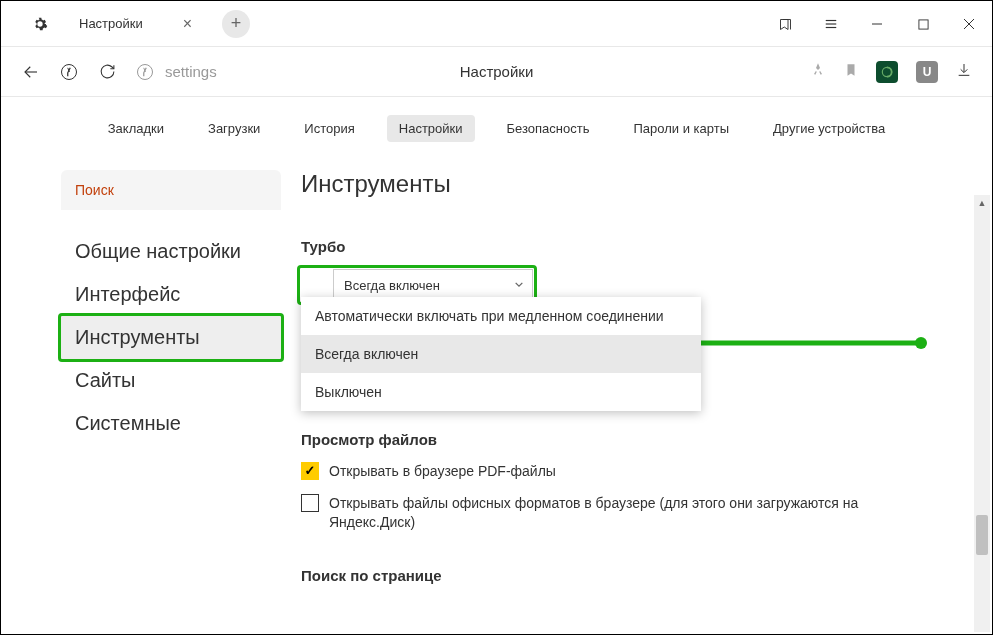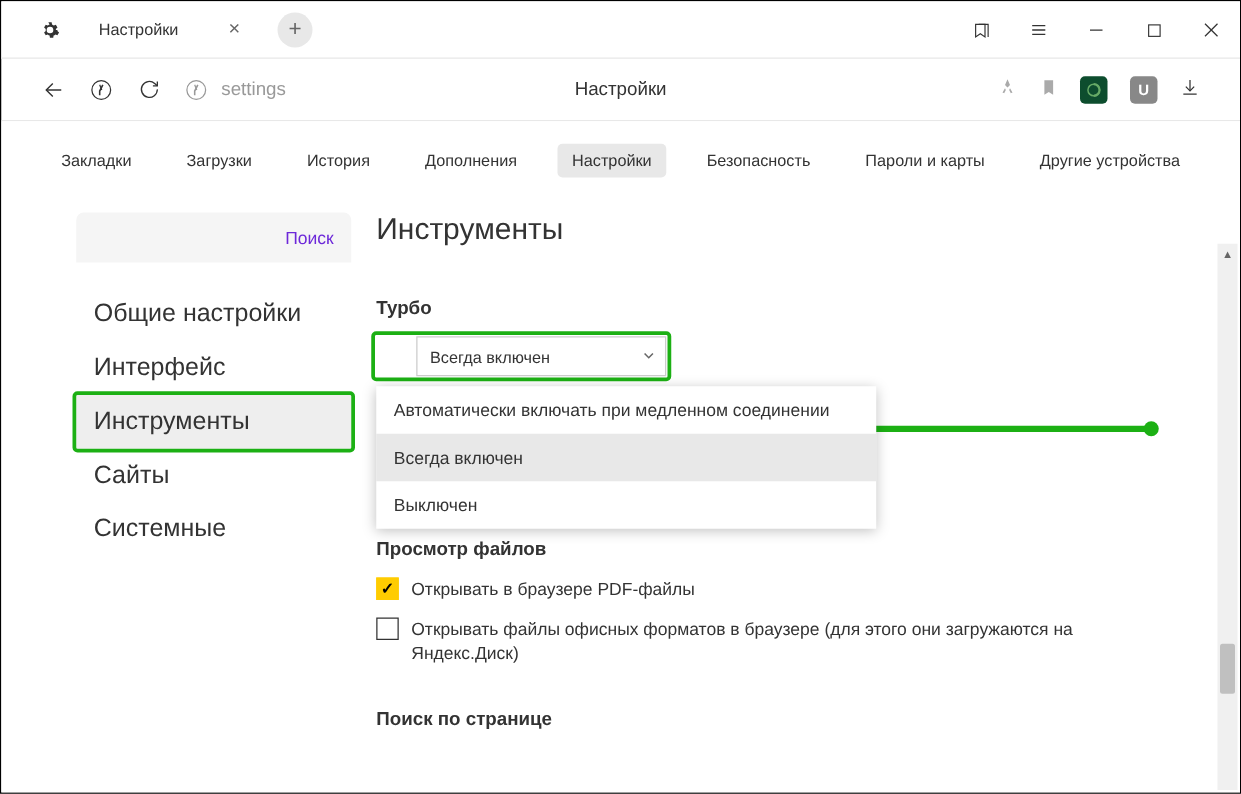--- a/index.html
+++ b/index.html
@@ -7,57 +7,57 @@
     
     .titlebar { height: 46px; background: #fff; display: flex; align-items: center; position: relative; border-bottom: 1px solid #e8e8e8; }
     .tab-area { display: flex; align-items: center; height: 100%; }
     .gear-icon { width: 18px; height: 18px; margin-left: 30px; margin-right: 20px; display: flex; align-items: center; justify-content: center; }
     .browser-tab { display: flex; align-items: center; height: 38px; padding: 0 10px; font-size: 13px; }
     .tab-close { margin-left: 40px; font-size: 16px; color: #666; cursor: pointer; }
     .new-tab { width: 28px; height: 28px; border-radius: 50%; background: #e8e8e8; display: flex; align-items: center; justify-content: center; font-size: 18px; color: #666; margin-left: 20px; cursor: pointer; }
     .window-controls { position: absolute; right: 0; top: 0; display: flex; height: 46px; align-items: center; }
     .win-btn { width: 46px; height: 46px; display: flex; align-items: center; justify-content: center; color: #444; cursor: pointer; }
     
-    .toolbar { height: 50px; display: flex; align-items: center; padding: 0 32px; gap: 18px; border-bottom: 1px solid #e8e8e8; }
+    .toolbar { height: 50px; display: flex; align-items: center; padding: 0 20px; gap: 18px; border-bottom: 1px solid #e8e8e8; }
     .nav-btn { width: 20px; height: 20px; display: flex; align-items: center; justify-content: center; cursor: pointer; color: #333; }
     .url-box { display: flex; align-items: center; gap: 10px; flex: 0 0 auto; }
     .url-text { color: #999; font-size: 15px; }
     .page-title-center { position: absolute; left: 50%; transform: translateX(-50%); font-size: 15px; color: #333; }
     .toolbar-right { margin-left: auto; display: flex; align-items: center; gap: 18px; }
     .ext-badge { width: 22px; height: 22px; border-radius: 4px; display: flex; align-items: center; justify-content: center; font-size: 12px; font-weight: bold; }
     .ext-green { background: #0d4d2e; color: #8c7; }
     .ext-gray { background: #888; color: #fff; }
     
     .content-area { display: flex; position: relative; height: calc(100% - 96px); }
     .main-scroll { flex: 1; overflow-y: auto; background: #fff; }
     
     .top-tabs { display: flex; justify-content: center; gap: 20px; padding: 18px 0 28px; font-size: 13px; }
     .top-tab { padding: 6px 12px; color: #333; cursor: pointer; border-radius: 4px; }
     .top-tab.active { background: #e8e8e8; }
     
     .settings-body { display: flex; gap: 20px; padding: 0 60px 0 60px; }
     .sidebar { width: 220px; flex-shrink: 0; }
-    .search-box { background: #f5f5f5; padding: 12px 14px; border-radius: 6px 6px 0 0; color: #6d28d9; font-size: 14px; margin-bottom: 20px; text-align: right; }
+    .search-box { background: #f5f5f5; padding: 12px 14px; border-radius: 6px 6px 0 0; color: #c2410c; font-size: 14px; margin-bottom: 20px; }
     .side-items { display: flex; flex-direction: column; }
     .side-item { padding: 10px 14px; color: #333; cursor: pointer; font-size: 20px; }
     .side-item.active { background: #eee; position: relative; }
     .highlight-green { position: absolute; border: 3px solid #1cb014; border-radius: 4px; pointer-events: none; }
     .side-highlight { left: -3px; top: -3px; right: -3px; bottom: -3px; }
     
     .main-panel { flex: 1; }
     .section-title { font-size: 24px; color: #333; margin-bottom: 40px; font-weight: normal; }
     .subsection { margin-bottom: 34px; }
     .subsection-title { font-size: 15px; font-weight: bold; margin-bottom: 14px; color: #333; }
     
     .dropdown-wrap { position: relative; display: inline-block; padding-left: 32px; }
     .dropdown-select { width: 200px; height: 32px; border: 1px solid #ccc; background: #fff; padding: 0 26px 0 10px; font-size: 13px; position: relative; display: flex; align-items: center; cursor: pointer; }
     .dropdown-highlight { left: -4px; top: -4px; right: -4px; bottom: -4px; }
     .chevron { position: absolute; right: 8px; top: 50%; transform: translateY(-50%); }
     
-    .dropdown-menu { position: absolute; top: 40px; left: 0; width: 400px; background: #fff; box-shadow: 0 2px 10px rgba(0,0,0,0.25); z-index: 10; }
+    .dropdown-menu { position: absolute; top: 28px; left: 0; width: 400px; background: #fff; box-shadow: 0 2px 10px rgba(0,0,0,0.25); z-index: 10; }
     .dropdown-item { padding: 11px 14px; font-size: 14px; cursor: pointer; color: #333; }
     .dropdown-item.selected { background: #e8e8e8; }
     
     .arrow-annotation { position: absolute; pointer-events: none; }
     
     .checkbox-row { display: flex; align-items: flex-start; gap: 10px; margin-bottom: 12px; font-size: 14px; line-height: 1.4; }
     .checkbox { width: 18px; height: 18px; border: 1.5px solid #333; flex-shrink: 0; display: flex; align-items: center; justify-content: center; cursor: pointer; }
     .checkbox.checked { background: #ffcc00; border-color: #ffcc00; }
     .checkbox.checked::after { content: '✓'; color: #000; font-size: 13px; font-weight: bold; }
     .checkbox-label { flex: 1; color: #333; }
@@ -171,21 +171,20 @@
     </span>
   </div>
 </div>
 
 <div class="content-area">
   <div class="main-scroll">
     <div class="top-tabs">
       <div class="top-tab">Закладки</div>
       <div class="top-tab">Загрузки</div>
       <div class="top-tab">История</div>
-      <div class="top-tab">Дополнения</div>
       <div class="top-tab active">Настройки</div>
       <div class="top-tab">Безопасность</div>
       <div class="top-tab">Пароли и карты</div>
       <div class="top-tab">Другие устройства</div>
     </div>
 
     <div class="settings-body">
       <div class="sidebar">
         <div class="search-box">Поиск</div>
         <div class="side-items">

